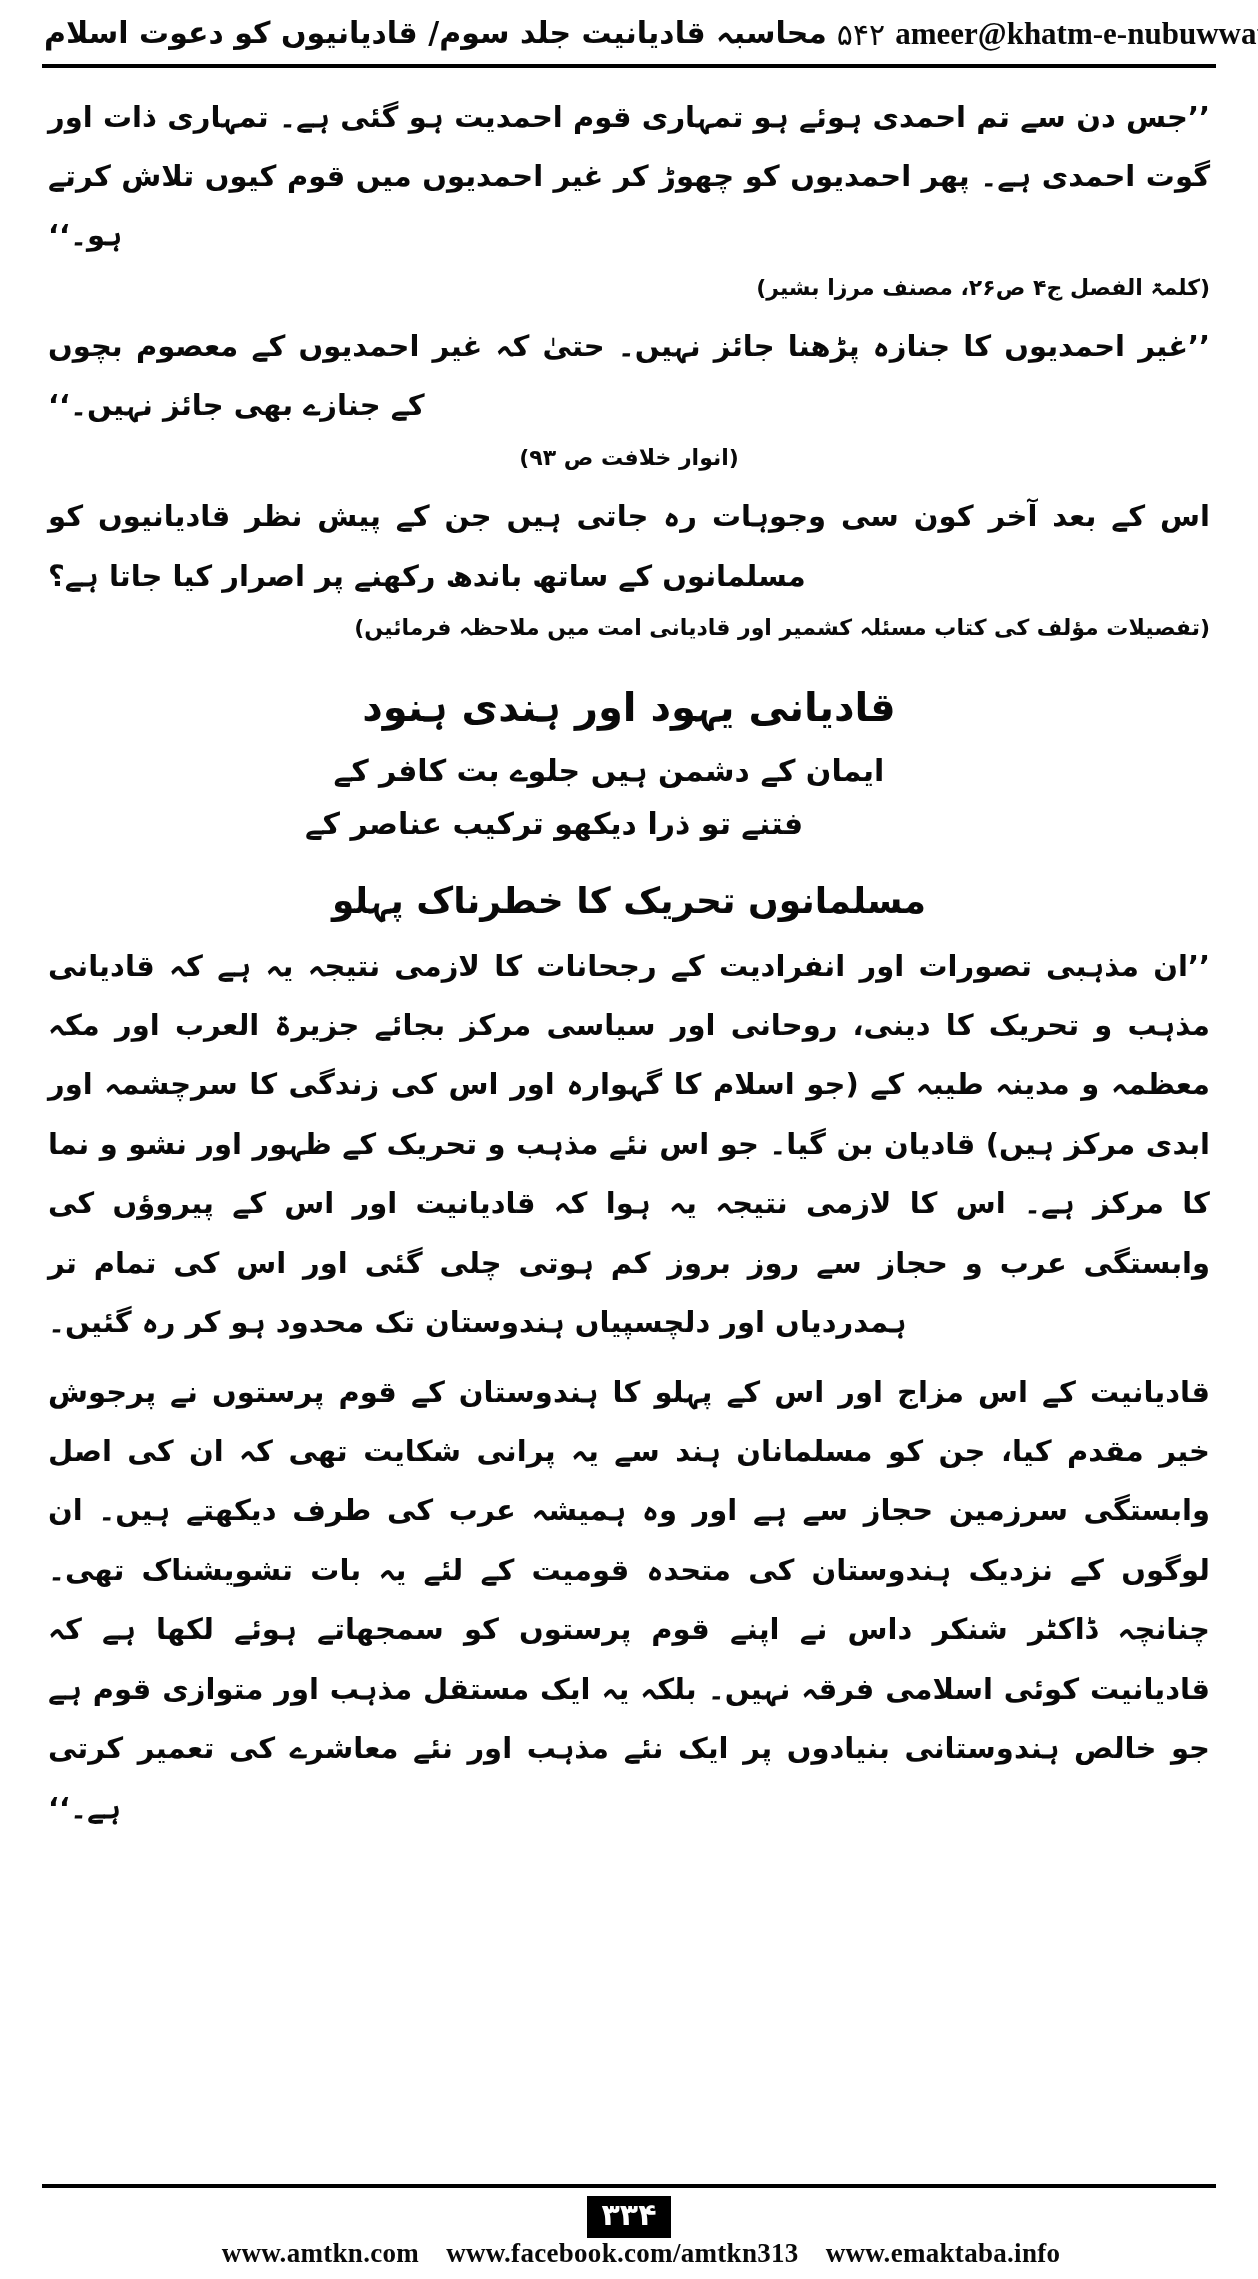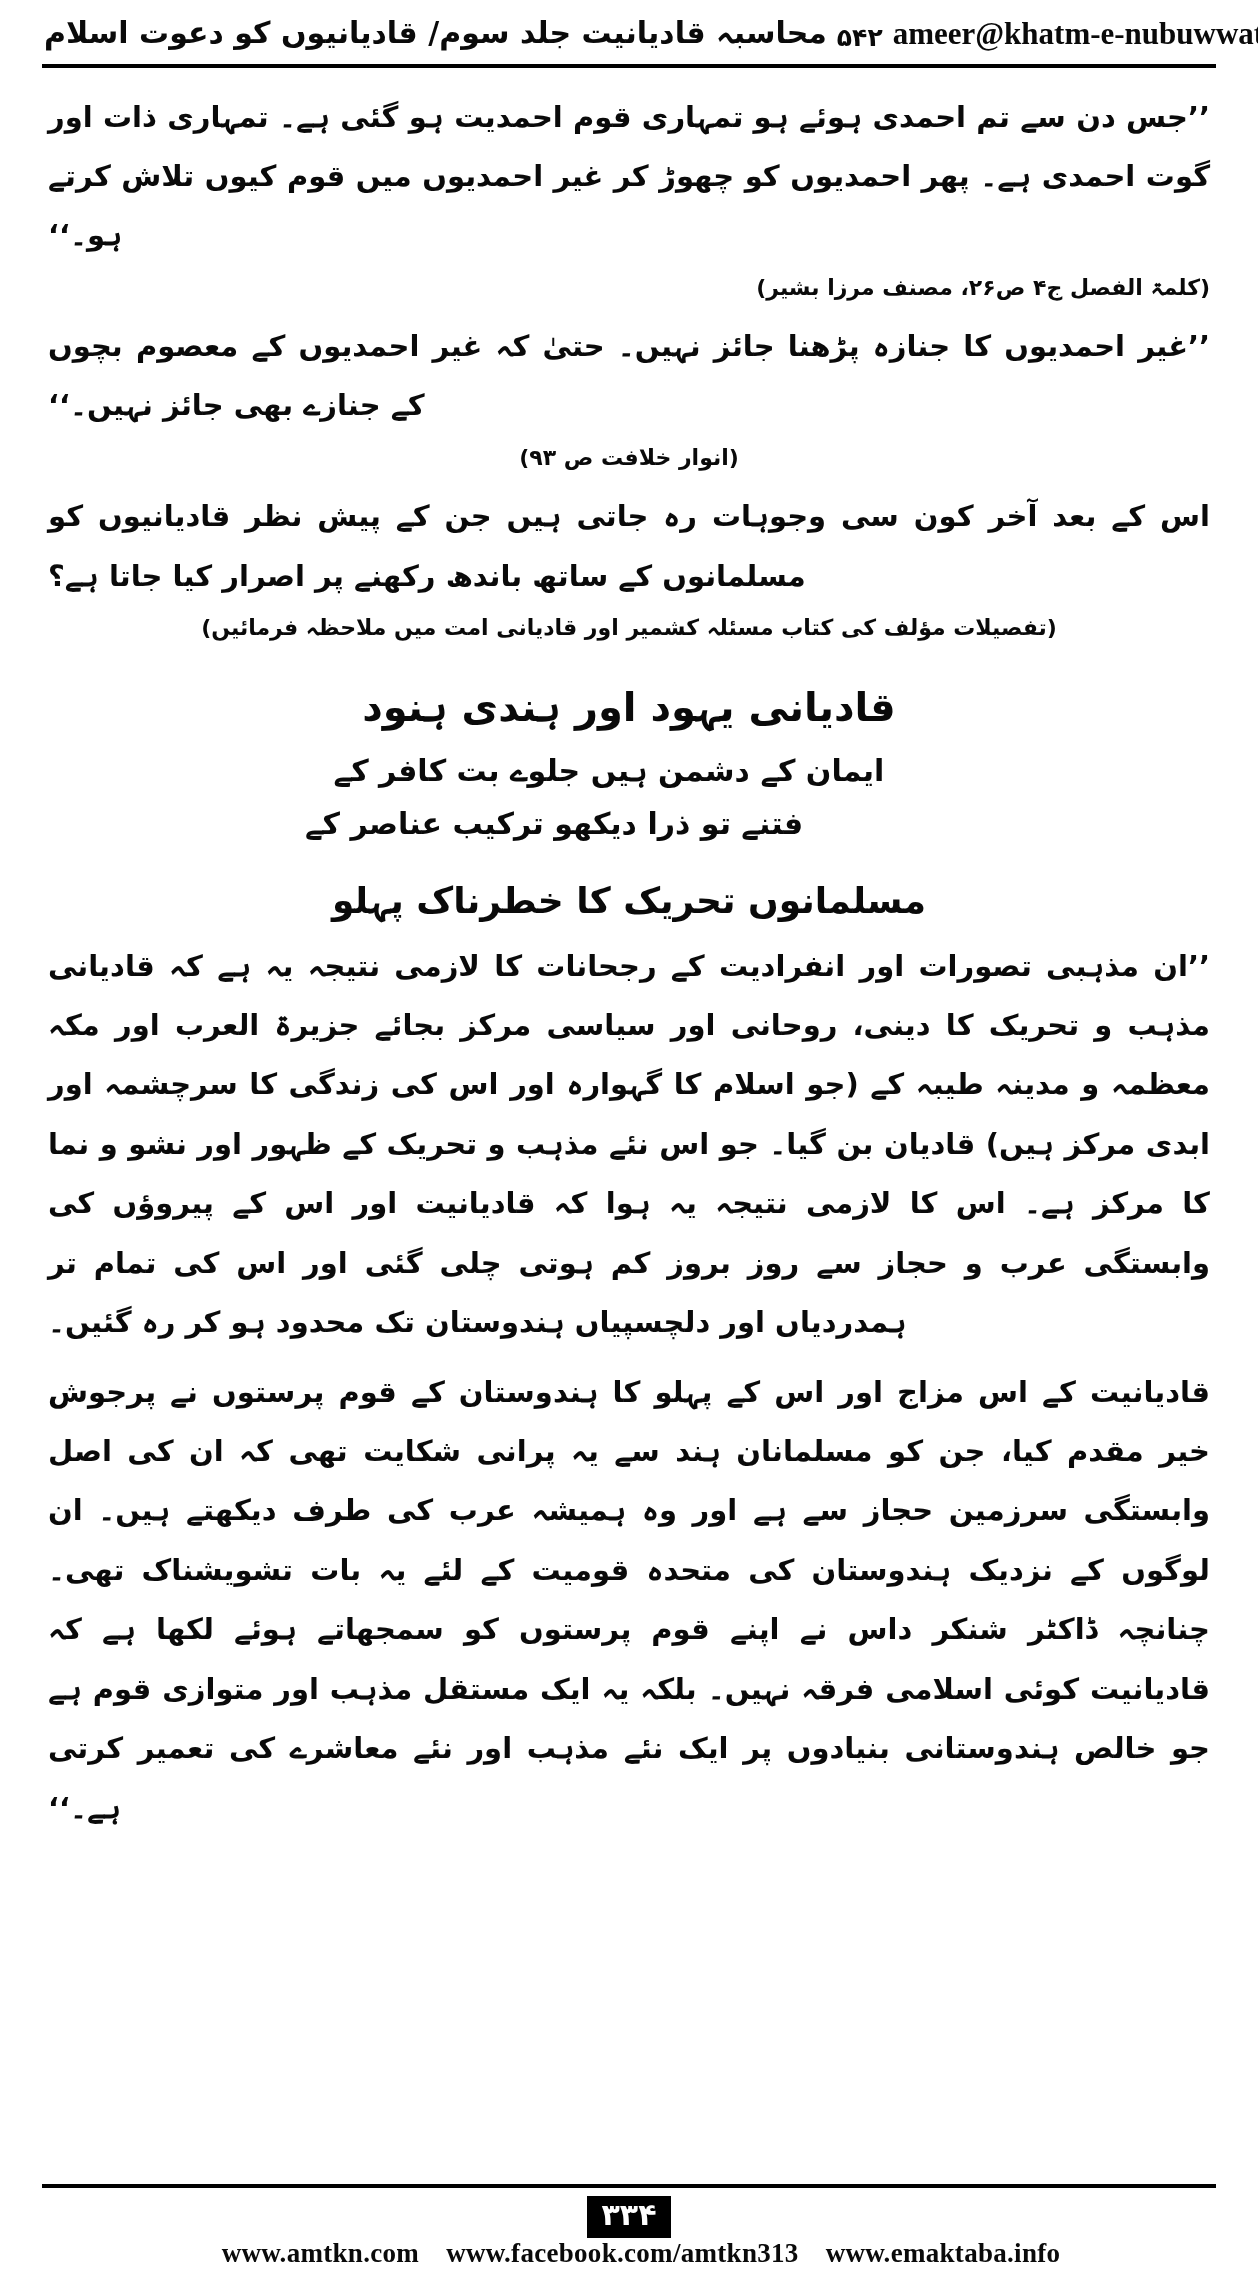--- a/index.html
+++ b/index.html
@@ -33,22 +33,22 @@
     direction: rtl;
   }
   .header-right {
     font-size: 30px;
     font-weight: bold;
     letter-spacing: -0.5px;
     line-height: 1.25;
     white-space: nowrap;
   }
   .header-center {
-    font-size: 25px;
-    font-weight: bold;
+    font-size: 30px;
+    font-weight: normal;
     white-space: nowrap;
     padding: 0 10px;
   }
   .header-left {
     direction: ltr;
     font-family: "Liberation Serif", serif;
     font-size: 31px;
     font-weight: bold;
     white-space: nowrap;
   }
@@ -75,21 +75,21 @@
   p.para.jl-left  { text-align-last: left; }
 
   .ref {
     font-size: 22px;
     font-weight: 600;
     margin: 2px 0 12px 0;
     line-height: 1.6;
   }
   .ref.right  { text-align: right; }
   .ref.left   { text-align: center; }
-  .ref.center { text-align: center; }
+  .ref.center { }
 
   
   h2.section-title {
     font-size: 40px;
     font-weight: bold;
     text-align: center;
     margin: 34px 0 10px 0;
     line-height: 1.4;
   }
   h3.sub-title {

